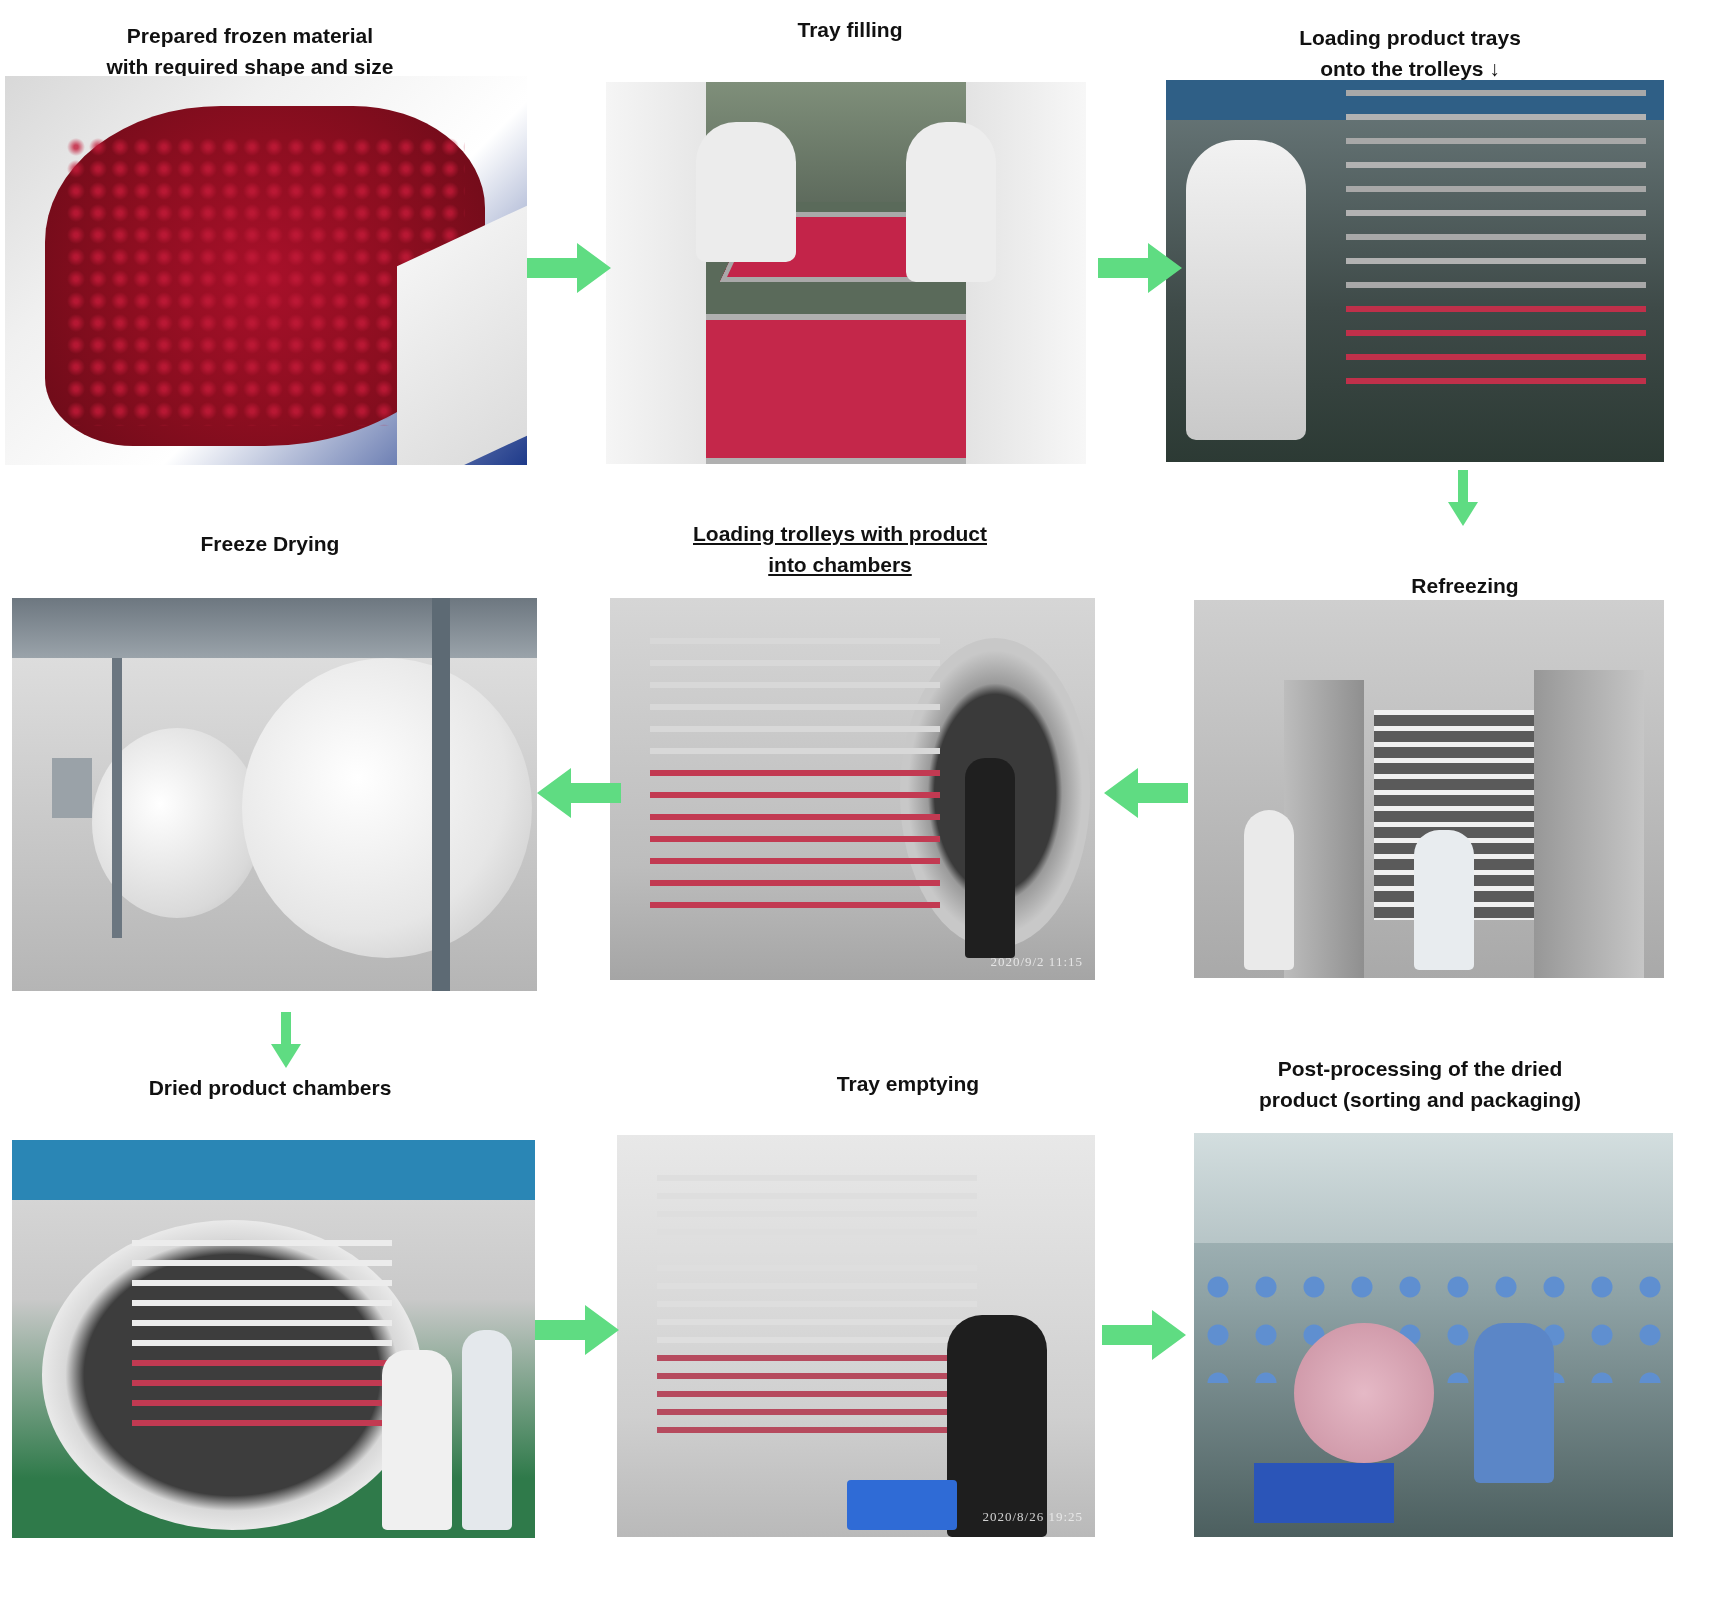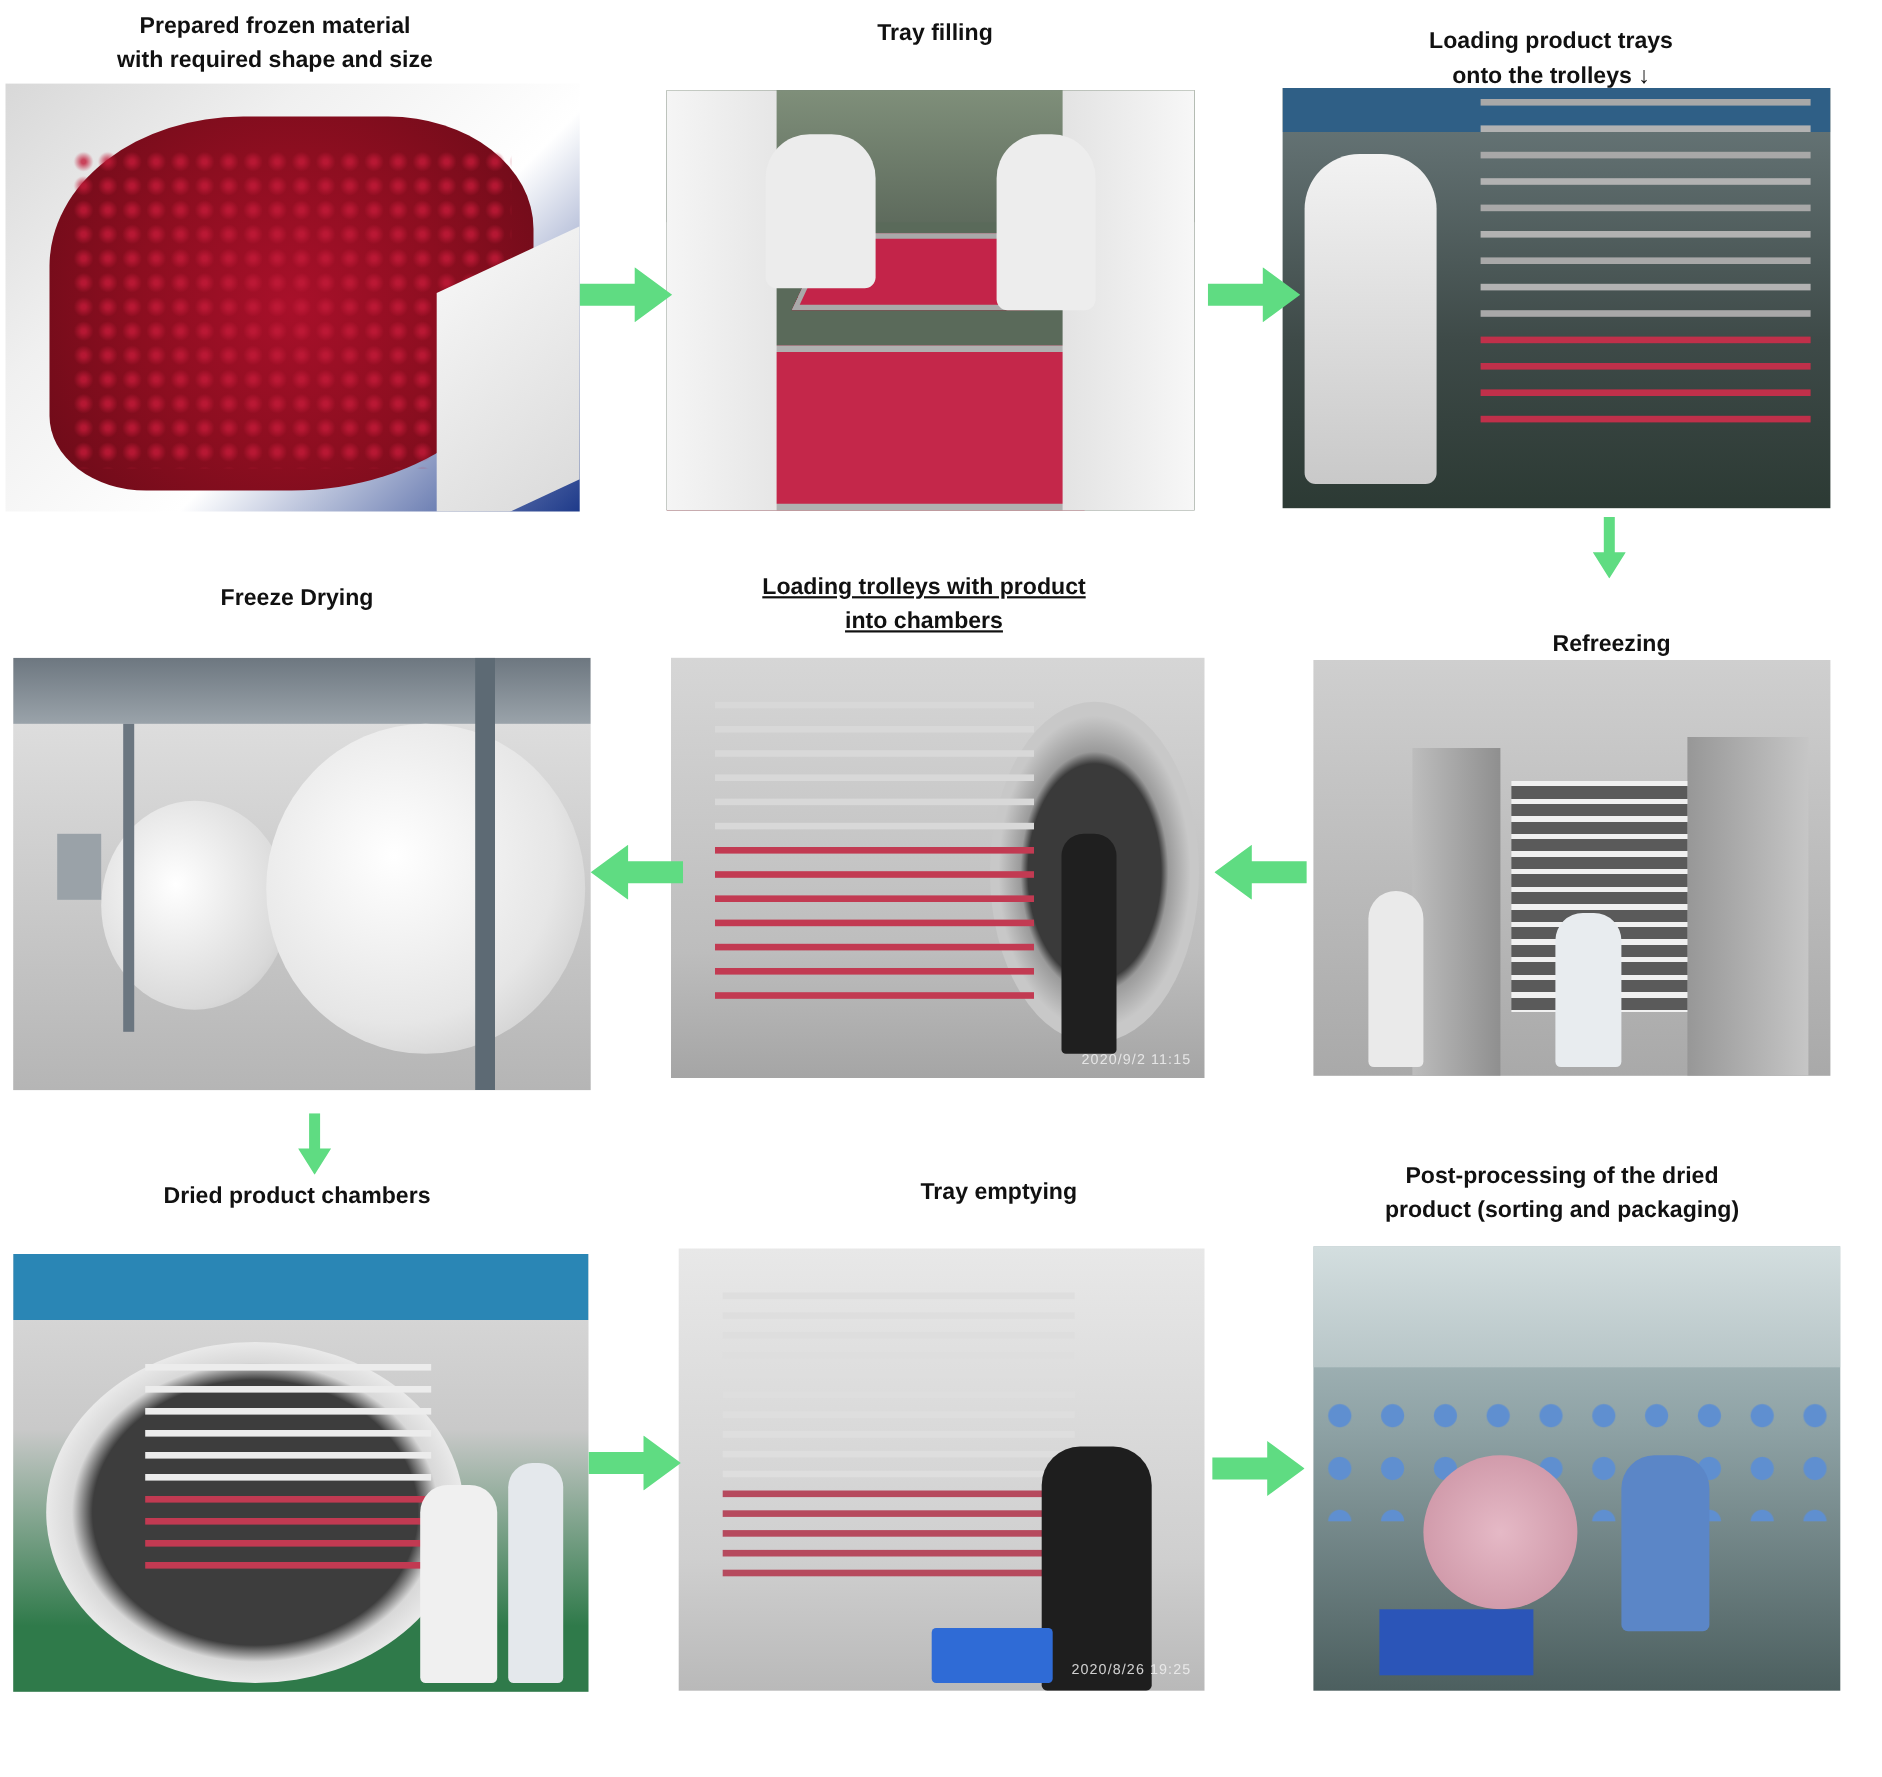--- a/index.html
+++ b/index.html
@@ -1,29 +1,29 @@
 <!DOCTYPE html>
 <html><head>
 <meta charset="utf-8">
 <style>
   html, body { margin:0; padding:0; background:#ffffff; }
   body { width:1711px; height:1615px; position:relative; overflow:hidden;
          font-family:"Liberation Sans", sans-serif; }
   .caption { position:absolute; text-align:center; font-weight:bold; font-size:21px;
              line-height:31px; color:#111; white-space:pre-line; }
   .photo { position:absolute; overflow:hidden; }
-  .photo .stamp { position:absolute; font-family:Liberation Sans, sans-serif; font-size:13px;
+  .photo .stamp { position:absolute; font-family:Liberation Serif, serif; font-size:13px;
                   color:rgba(240,240,240,0.85); letter-spacing:1px; }
   .arrow { position:absolute; }
   .tray-stack div { position:absolute; left:0; right:0; height:6px; }
 </style>
 </head>
 <body>
 
-<div class="caption" style="left:40px; top:8px; width:420px;">Prepared frozen material
+<div class="caption" style="left:40px; top:20px; width:420px;">Prepared frozen material
 with required shape and size</div>
 <div class="caption" style="left:640px; top:14px; width:420px;">Tray filling</div>
 <div class="caption" style="left:1200px; top:22px; width:420px;">Loading product trays
 onto the trolleys ↓</div>
 <div class="caption" style="left:1255px; top:528px; width:420px;margin-top:42px;">Refreezing</div>
 <div class="caption" style="left:630px; top:518px; width:420px;text-decoration:underline;">Loading trolleys with product
 into chambers</div>
 <div class="caption" style="left:60px; top:528px; width:420px;">Freeze Drying</div>
 <div class="caption" style="left:60px; top:1072px; width:420px;">Dried product chambers</div>
 <div class="caption" style="left:698px; top:1068px; width:420px;">Tray emptying</div>

